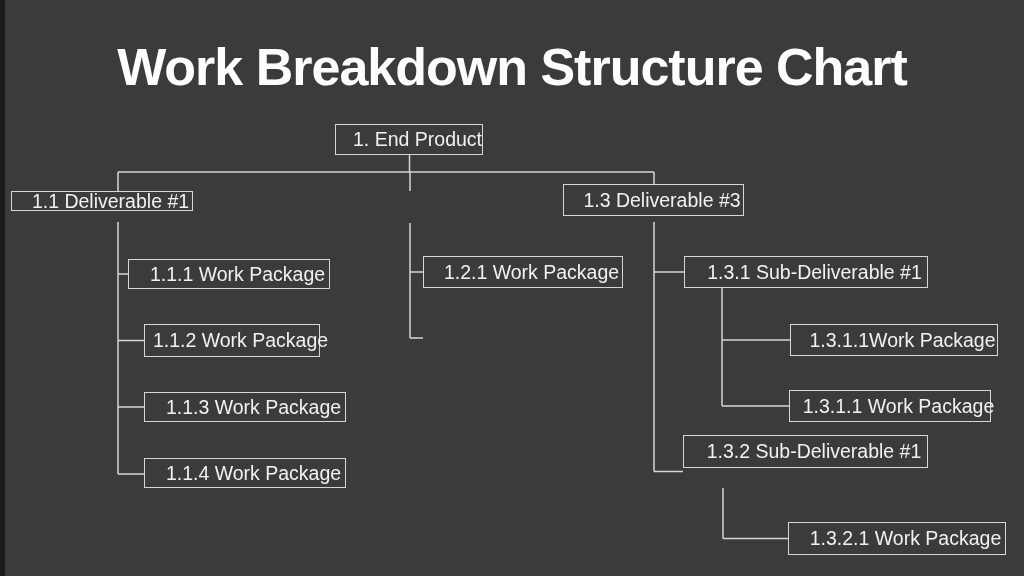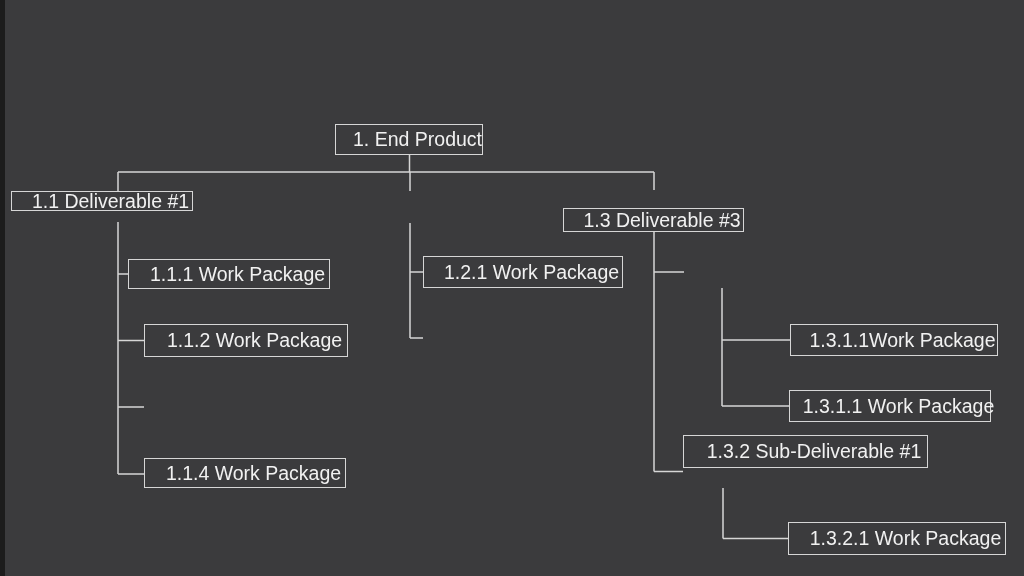--- a/index.html
+++ b/index.html
@@ -62,47 +62,50 @@
     padding-left: 17px;
   }
 </style>
 </head>
 <body>
 
 <div class="canvas">
 
   <div class="left-edge"></div>
 
+  <h1 class="title">Work Breakdown Structure Chart</h1>
 
   <svg class="connectors" viewBox="0 0 1024 576" xmlns="http://www.w3.org/2000/svg">
     <path d="M409.5 155 V172 M118 172 H654 M118 172 V191 M410 172 V191 M654 172 V190"></path>
     <path d="M118 222 V474 M118 274 H144 M118 340.5 H144 M118 407 H144 M118 474 H144"></path>
     <path d="M410 223 V338 M410 272 H423 M410 338 H423"></path>
     <path d="M654 222 V471.5 M654 272 H684 M654 471.5 H683"></path>
     <path d="M722 288 V406 M722 340 H790 M722 406 H789"></path>
     <path d="M723 488 V538.5 M723 538.5 H788"></path>
   </svg>
 
   <div class="node" style="left:335px;top:124px;width:148px;height:31px">1. End Product</div>
 
   <div class="node" style="left:11px;top:191px;width:182px;height:20px">1.1 Deliverable #1</div>
 
 
-  <div class="node" style="left:563px;top:208px;width:181px;height:24px">1.3 Deliverable #3</div>
+  <div class="node" style="left:563px;top:184px;width:181px;height:32px">1.3 Deliverable #3</div>
 
   <div class="node" style="left:128px;top:259px;width:202px;height:30px">1.1.1 Work Package</div>
 
-  <div class="node" style="left:144px;top:324px;width:204px;height:33px">1.1.2 Work Package</div>
+  <div class="node" style="left:144px;top:324px;width:176px;height:33px">1.1.2 Work Package</div>
 
+  <div class="node" style="left:144px;top:392px;width:202px;height:30px">1.1.3 Work Package</div>
 
   <div class="node" style="left:144px;top:458px;width:202px;height:30px">1.1.4 Work Package</div>
 
   <div class="node" style="left:423px;top:256px;width:200px;height:32px">1.2.1 Work Package</div>
 
 
+  <div class="node" style="left:684px;top:256px;width:244px;height:32px">1.3.1 Sub-Deliverable #1</div>
 
   <div class="node" style="left:790px;top:324px;width:208px;height:32px">1.3.1.1Work Package</div>
 
   <div class="node" style="left:789px;top:390px;width:202px;height:32px">1.3.1.1 Work Package</div>
 
   <div class="node" style="left:683px;top:435px;width:245px;height:33px">1.3.2 Sub-Deliverable #1</div>
 
   <div class="node" style="left:788px;top:522px;width:218px;height:33px">1.3.2.1 Work Package</div>
 
 </div>

